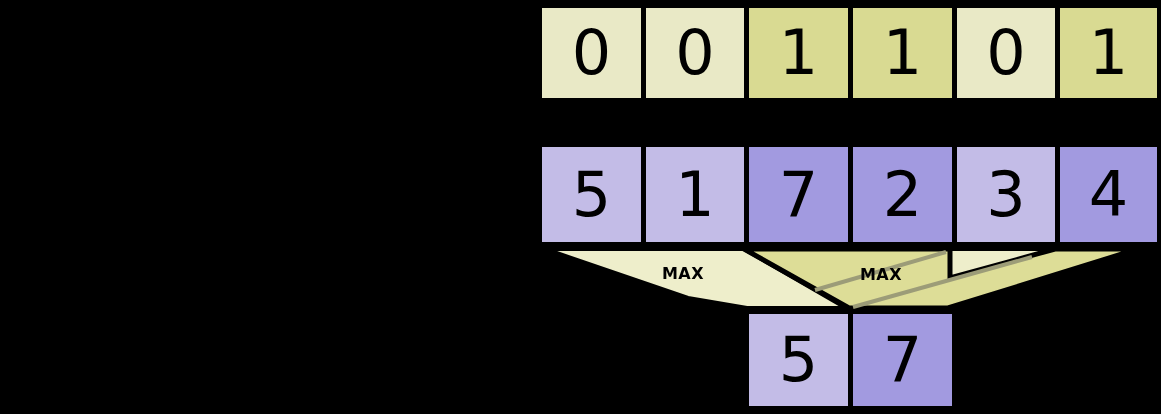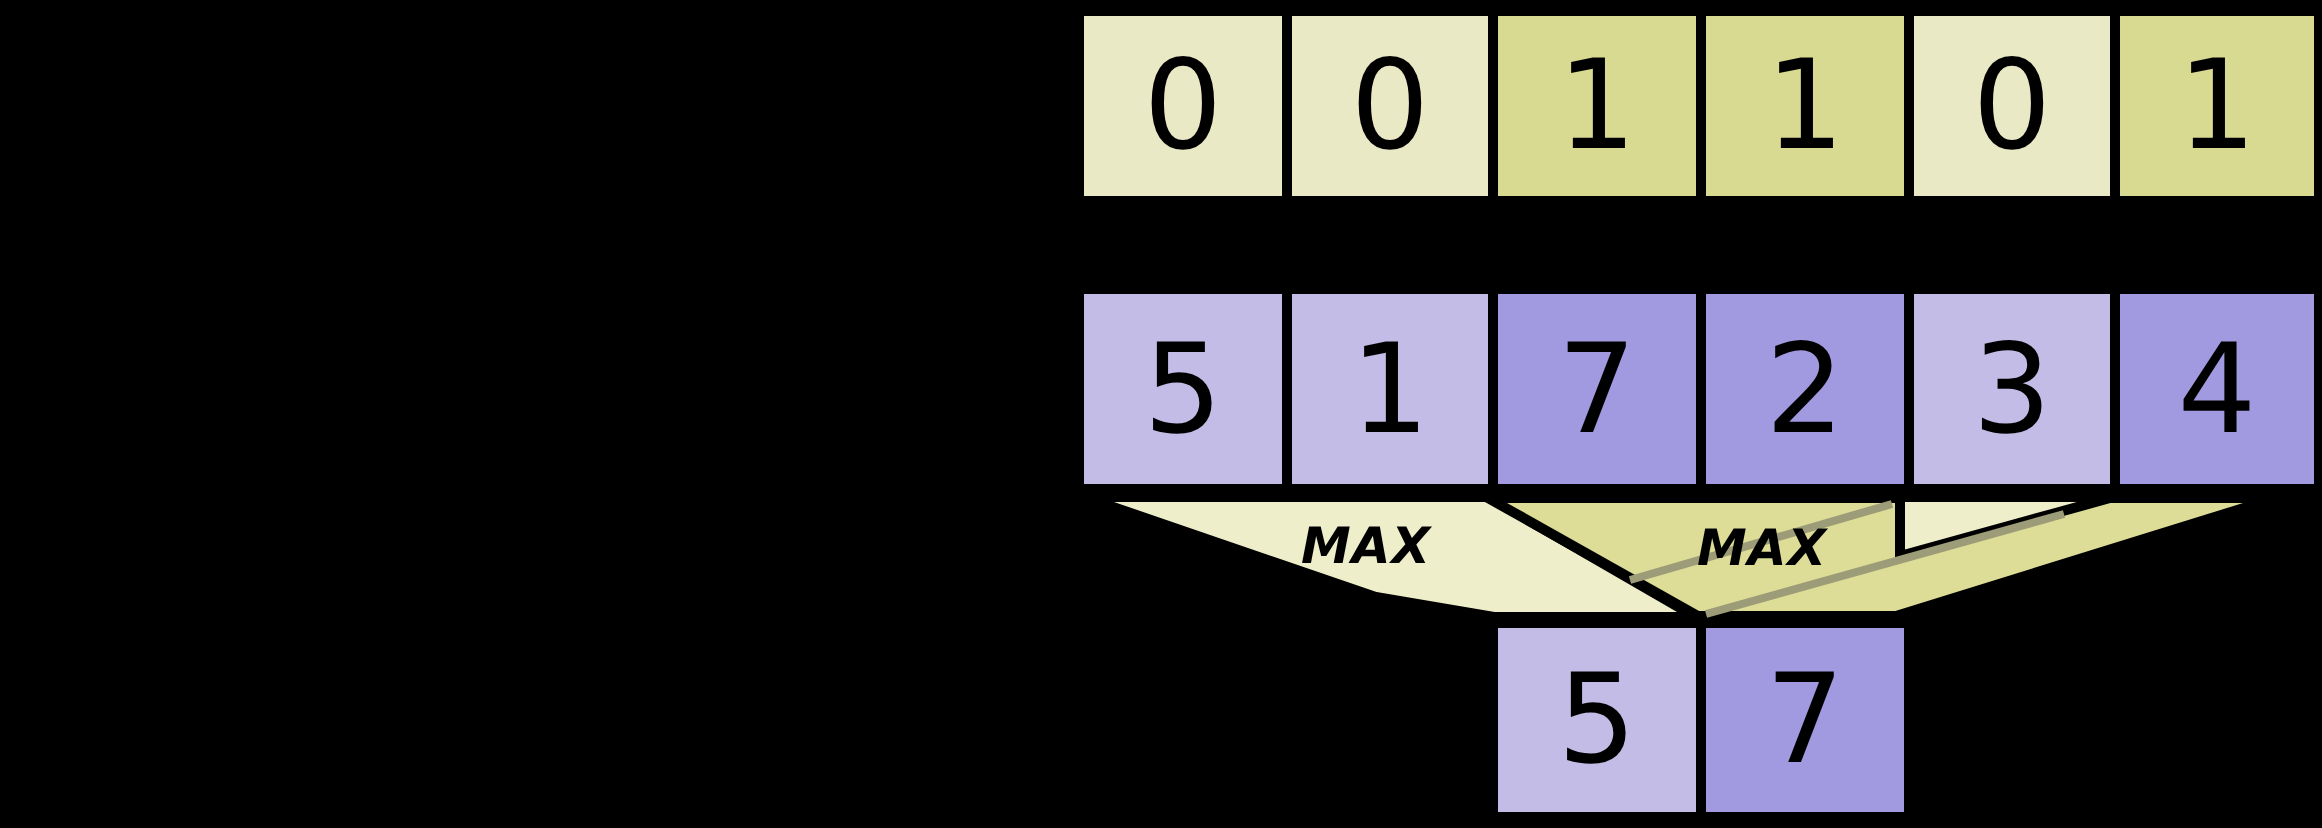--- a/index.html
+++ b/index.html
@@ -17,25 +17,24 @@
     border:5px solid var(--border,#000);
     display:flex; align-items:center; justify-content:center;
     font-size:62px; line-height:1;
     color:var(--text,#000);
     user-select:none;
   }
   .max-label {
     position:absolute;
     transform:translate(-50%,-50%);
     font-weight:bold;
-    font-size:25px;
+    font-size:16px;
     letter-spacing:0.5px;
     color:var(--text,#000);
     white-space:nowrap;
-    font-style:italic;
   }
 </style>
 </head>
 <body>
 
 <div id="stage" style="--bg: #000000; --border: #000000; --text: #000000; --funnel-left: #eeeecb; --funnel-right: #dddd97; --stripe: #9c9c78;">
 
   <svg id="funnels" width="1161" height="414" viewBox="0 0 1161 414">
 
     <polygon points="950,249 1055,249 849,308 746,308" fill="var(--funnel-left)" stroke="var(--border)" stroke-width="4"></polygon>

